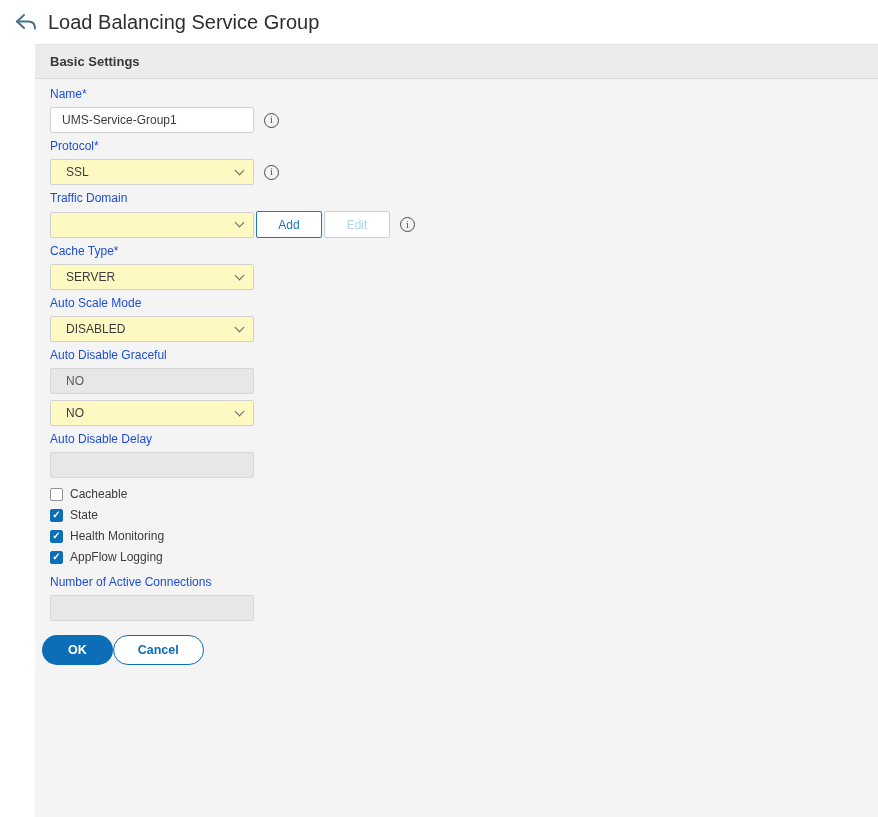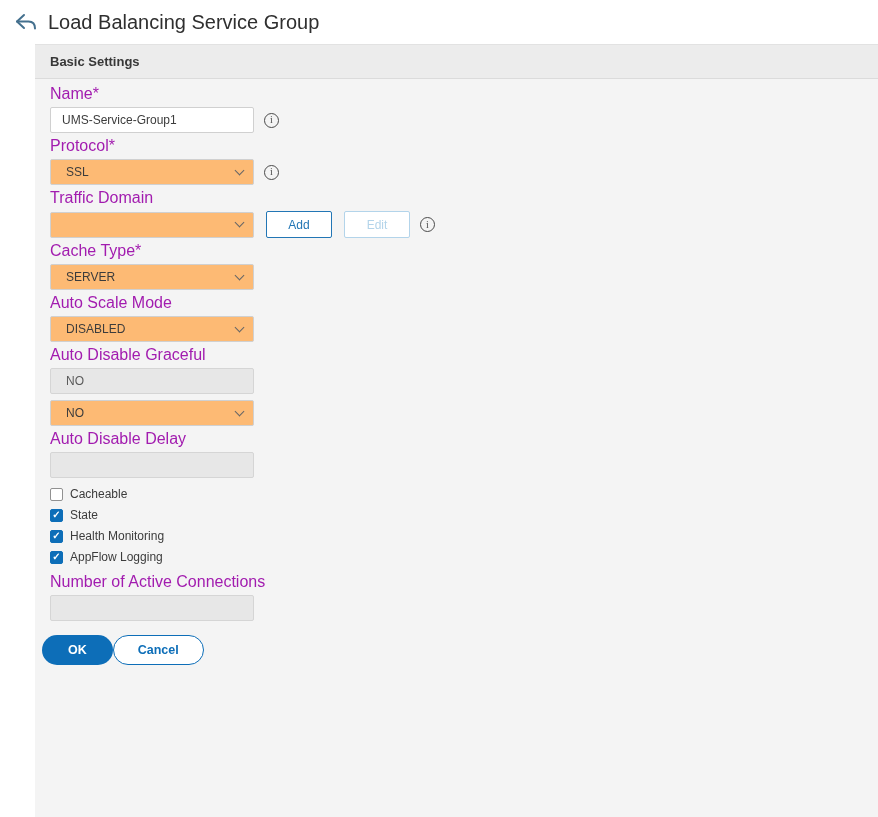--- a/index.html
+++ b/index.html
@@ -50,23 +50,23 @@
     border-bottom: 1px solid #dbdbdb;
     padding-left: 15px;
     font-size: 13px;
     font-weight: bold;
     color: #383838;
   }
   .panel-body { padding: 8px 15px 0 15px; }
   
   .fg { margin-bottom: 6px; }
   .lbl {
-    font-size: 16px;
+    font-size: 12px;
     line-height: 14px;
-    color: #a21caf;
+    color: #1d4ed8;
     margin-bottom: 6px;
   }
   .row { display: flex; align-items: center; }
   .ctl { width: 204px; height: 26px; }
   .txt {
     border: 1px solid #d0d0d0;
     border-radius: 2px;
     background: #ffffff;
     font-family: "Liberation Sans", sans-serif;
     font-size: 12px;
@@ -77,21 +77,21 @@
   .txt.disabled {
     background: #e7e7e7;
     border-color: #d5d5d5;
     color: #5a5a5a;
     padding-left: 15px;
   }
   .select {
     display: flex;
     align-items: center;
     justify-content: space-between;
-    background: #fdba74;
+    background: #fef9c3;
     border: 1px solid #d0d0d0;
     border-radius: 2px;
     padding: 0 10px 0 15px;
     cursor: pointer;
   }
   .sel-val { font-size: 12px; color: #3c3c3c; white-space: nowrap; overflow: hidden; }
   .chev {
     width: 7px; height: 7px;
     border-right: 1.5px solid #666;
     border-bottom: 1.5px solid #666;
@@ -117,21 +117,21 @@
   .btn-outline {
     height: 27px;
     min-width: 66px;
     background: #ffffff;
     border: 1px solid #2276b5;
     color: #2276b5;
     font-family: "Liberation Sans", sans-serif;
     font-size: 12px;
     border-radius: 2px;
     padding: 0 18px;
-    margin-left: 12px;
+    margin-left: 2px;
     cursor: pointer;
   }
   .btn-outline.disabled {
     border-color: #b3d4ea;
     color: #b3d4ea;
     cursor: default;
   }
   
   .cbgroup { margin: 4px 0 8px 0; }
   .cbrow { display: flex; align-items: center; gap: 7px; height: 20px; margin-bottom: 1px; cursor: pointer; }

